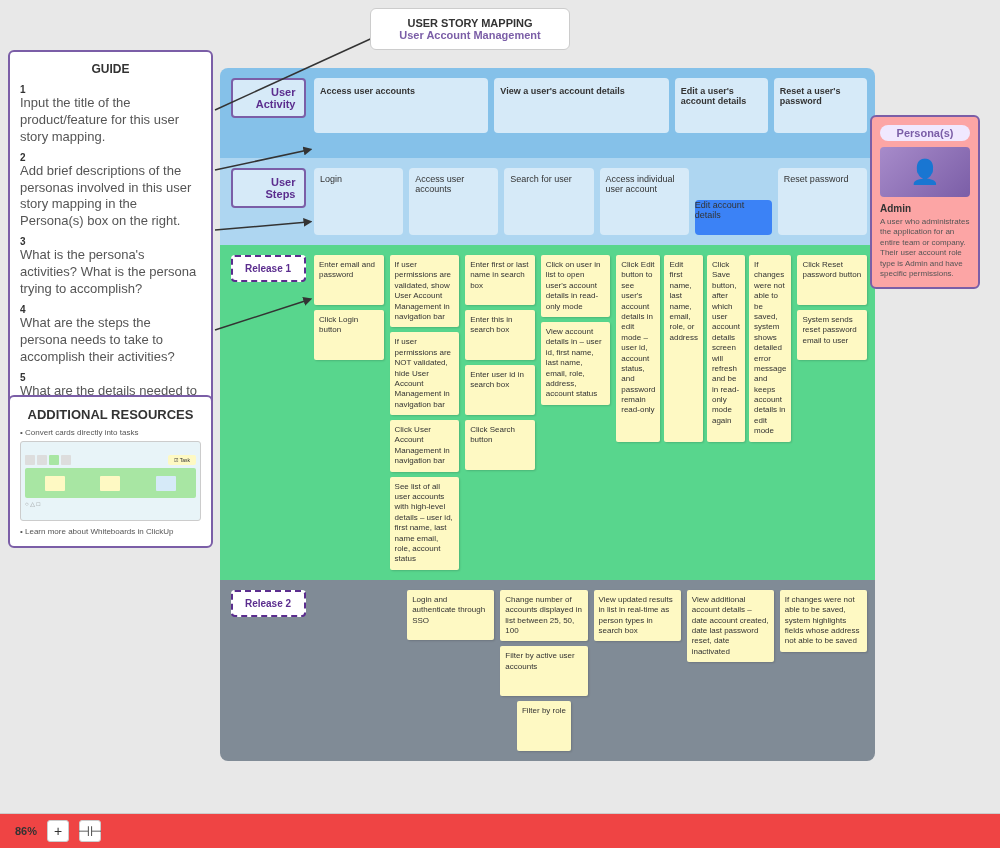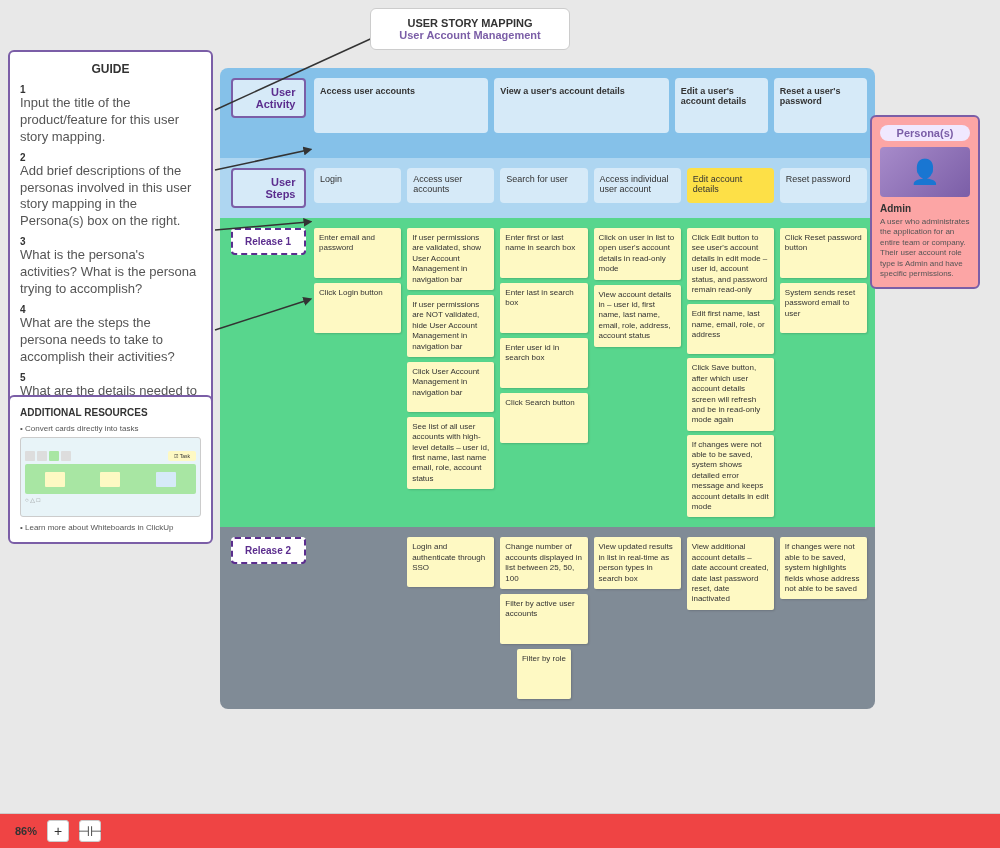--- a/index.html
+++ b/index.html
@@ -76,23 +76,23 @@
       top: 395px;
       left: 8px;
       width: 205px;
       background: white;
       border: 2px solid #7b5ea7;
       border-radius: 6px;
       padding: 10px;
       z-index: 5;
     }
     .resources-title {
-      font-size: 10px;
-      font-weight: bold;
-      text-align: left;
+      font-size: 13px;
+      font-weight: bold;
+      text-align: center;
       color: #333;
       margin-bottom: 6px;
     }
     .resources-text {
       font-size: 8px;
       color: #555;
       margin-bottom: 4px;
     }
     .resources-img {
       width: 100%;
@@ -422,21 +422,21 @@
 
   <div class="section-light-blue">
     <div class="label-cell">
       <div class="label-box-blue">User Steps</div>
     </div>
     <div class="cols-area" id="steps-cols" style="display: flex; gap: 6px; flex: 1 1 0%;">
     <div style="flex: 1 1 0%; background: rgb(214, 234, 248); border-radius: 4px; padding: 6px; font-size: 9px; color: rgb(51, 51, 51); min-height: 35px;">Login</div>
         <div style="flex: 1 1 0%; background: rgb(214, 234, 248); border-radius: 4px; padding: 6px; font-size: 9px; color: rgb(51, 51, 51); min-height: 35px;">Access user accounts</div>
         <div style="flex: 1 1 0%; background: rgb(214, 234, 248); border-radius: 4px; padding: 6px; font-size: 9px; color: rgb(51, 51, 51); min-height: 35px;">Search for user</div>
         <div style="flex: 1 1 0%; background: rgb(214, 234, 248); border-radius: 4px; padding: 6px; font-size: 9px; color: rgb(51, 51, 51); min-height: 35px;">Access individual user account</div>
-        <div style="flex: 1 1 0%; background: #fde047; border-radius: 4px; padding: 6px; font-size: 9px; color: rgb(51, 51, 51); min-height: 35px;">Edit account details</div>
+        <div style="flex: 1 1 0%; background: #3b82f6; border-radius: 4px; font-size: 9px; color: rgb(51, 51, 51); min-height: 35px; margin-top: 32px;">Edit account details</div>
         <div style="flex: 1 1 0%; background: rgb(214, 234, 248); border-radius: 4px; padding: 6px; font-size: 9px; color: rgb(51, 51, 51); min-height: 35px;">Reset password</div>
       </div>
   </div>
 
   <div class="section-green">
     <div class="label-cell">
       <div class="label-box-green">Release 1</div>
     </div>
     <div class="cols-area" id="release1-cols" style="display: flex; gap: 6px; flex: 1 1 0%; align-items: flex-start;">
     <div style="flex: 1 1 0%; display: flex; flex-direction: column; gap: 5px;">
@@ -444,29 +444,29 @@
           <div class="sticky sticky-yellow">Click Login button</div>
         </div>
         <div style="flex: 1 1 0%; display: flex; flex-direction: column; gap: 5px;">
           <div class="sticky sticky-yellow">If user permissions are validated, show User Account Management in navigation bar</div>
           <div class="sticky sticky-yellow">If user permissions are NOT validated, hide User Account Management in navigation bar</div>
           <div class="sticky sticky-yellow">Click User Account Management in navigation bar</div>
           <div class="sticky sticky-yellow">See list of all user accounts with high-level details – user id, first name, last name email, role, account status</div>
         </div>
         <div style="flex: 1 1 0%; display: flex; flex-direction: column; gap: 5px;">
           <div class="sticky sticky-yellow">Enter first or last name in search box</div>
-          <div class="sticky sticky-yellow">Enter last in search box</div>
+          <div class="sticky sticky-yellow">Enter this in search box</div>
           <div class="sticky sticky-yellow">Enter user id in search box</div>
           <div class="sticky sticky-yellow">Click Search button</div>
         </div>
         <div style="flex: 1 1 0%; display: flex; flex-direction: column; gap: 5px;">
           <div class="sticky sticky-yellow">Click on user in list to open user's account details in read-only mode</div>
           <div class="sticky sticky-yellow">View account details in – user id, first name, last name, email, role, address, account status</div>
         </div>
-        <div style="flex: 1 1 0%; display: flex; flex-direction: column; gap: 4px; justify-content: flex-end;">
+        <div style="flex: 1 1 0%; display: flex; flex-direction: row; gap: 4px; justify-content: flex-end;">
           <div class="sticky sticky-yellow">Click Edit button to see user's account details in edit mode – user id, account status, and password remain read-only</div>
           <div class="sticky sticky-yellow">Edit first name, last name, email, role, or address</div>
           <div class="sticky sticky-yellow">Click Save button, after which user account details screen will refresh and be in read-only mode again</div>
           <div class="sticky sticky-yellow">If changes were not able to be saved, system shows detailed error message and keeps account details in edit mode</div>
         </div>
         <div style="flex: 1 1 0%; display: flex; flex-direction: column; gap: 5px;">
           <div class="sticky sticky-yellow">Click Reset password button</div>
           <div class="sticky sticky-yellow">System sends reset password email to user</div>
         </div>
       </div>

